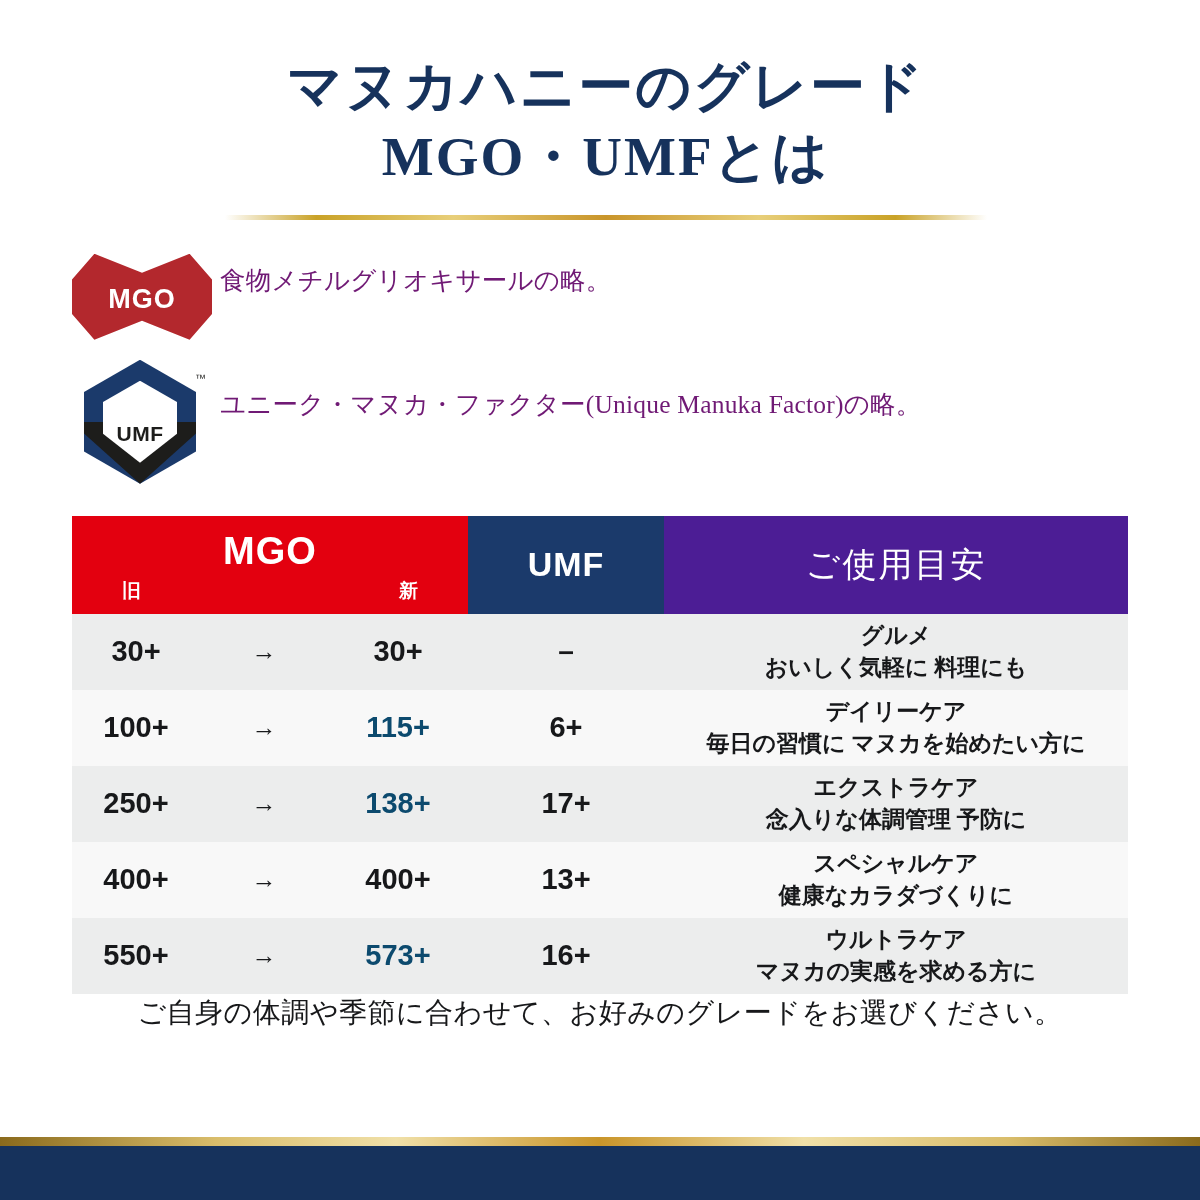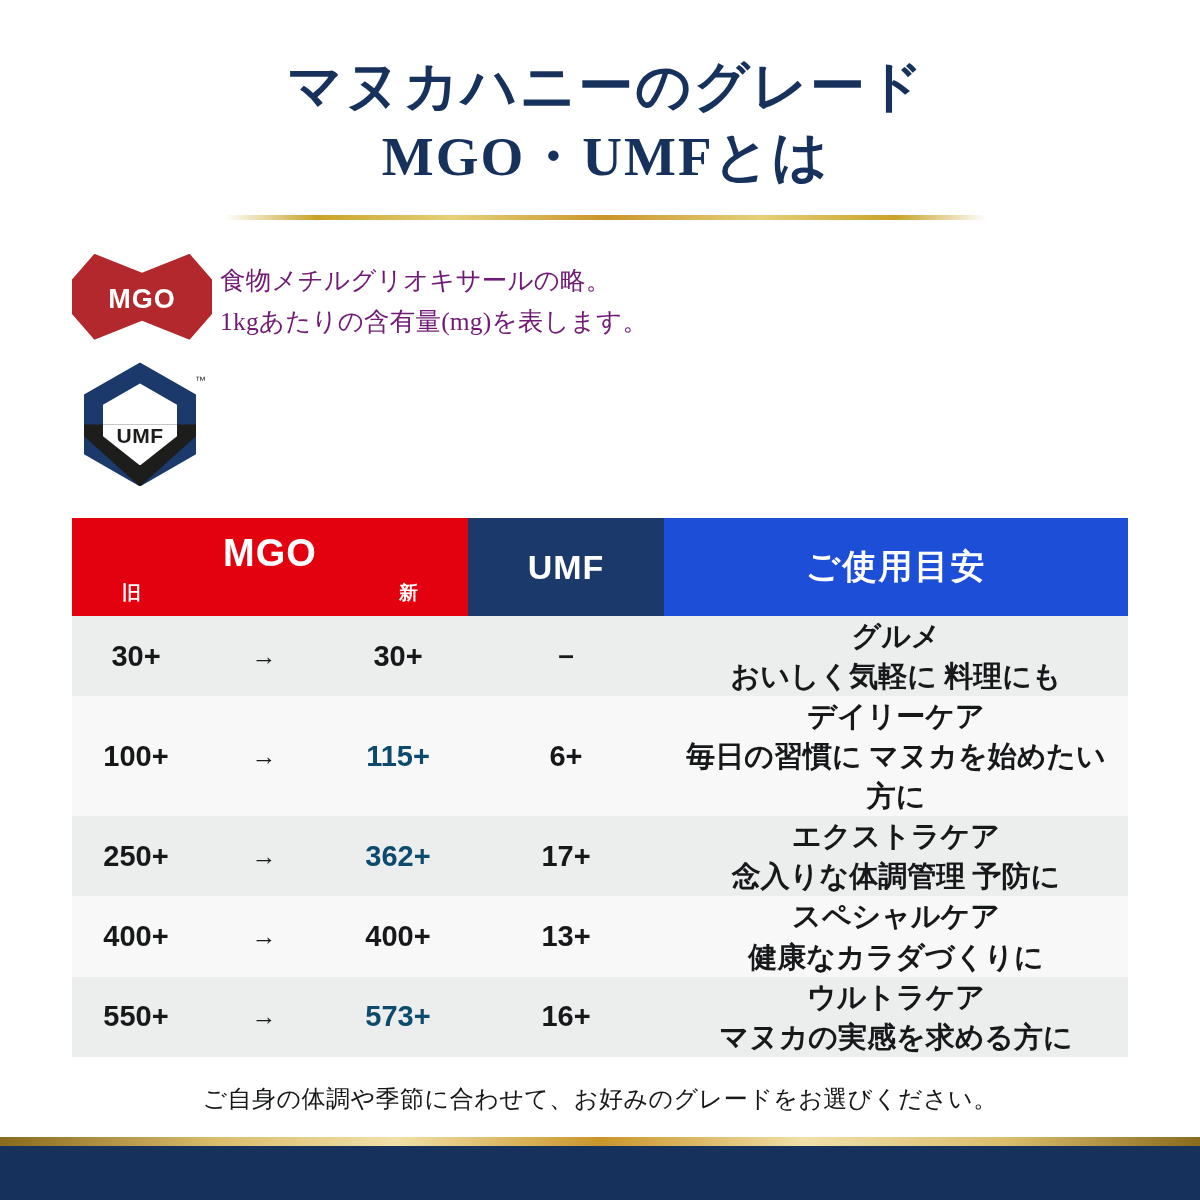--- a/index.html
+++ b/index.html
@@ -189,24 +189,24 @@
   th.umf-head {
     background: #1b3a6b;
     color: #ffffff;
     font-size: 34px;
     font-weight: bold;
     font-family: "Liberation Sans", sans-serif;
     letter-spacing: 1px;
     padding: 0;
   }
   th.use-head {
-    background: #1d4ed8;
+    background: #4c1d95;
     color: #ffffff;
     font-size: 34px;
-    font-weight: bold;
+    font-weight: normal;
     font-family: "Liberation Sans", sans-serif;
     letter-spacing: 2px;
     padding: 0;
   }
 
   tbody tr { height: 76px; }
   tbody tr:nth-child(odd) { background: #eceded; }
   tbody tr:nth-child(even) { background: #f8f8f8; }
 
   td {
@@ -224,35 +224,34 @@
     font-size: 25px;
     color: #17181a;
   }
   td.new.hl { color: #0c4a6e; }
   td.umf {
     font-size: 29px;
     font-weight: bold;
   }
   td.use {
     font-family: "Liberation Serif", serif;
-    font-size: 29px;
+    font-size: 23px;
     font-weight: bold;
     line-height: 1.38;
     padding: 0 14px;
   }
   td.use .l1 { display: block; }
   td.use .l2 { display: block; }
 
   
   .footer-note {
     text-align: center;
     color: #17181a;
-    font-size: 24px;
+    font-size: 28px;
     letter-spacing: 0.5px;
-    margin-top: 26px;
   }
 
   
   .gold-bar {
     position: absolute;
     left: 0; bottom: 54px;
     width: 1200px; height: 9px;
     background: linear-gradient(90deg, #8a6a1c 0%, #d9bd6b 18%, #f0e0a8 33%, #c9952a 50%, #f0e0a8 67%, #d9bd6b 84%, #8a6a1c 100%);
   }
   .navy-bar {
@@ -275,36 +274,36 @@
 
   <div class="logo-row mgo">
     <div class="logo-box">
       <div class="mgo-mark">
         <span>MGO</span>
         <div class="reg-mark">®</div>
       </div>
     </div>
     <div class="logo-text">
       <div>食物メチルグリオキサールの略。</div>
-      <div>1kgあたりの含有量(mg)を表します。</div>
     </div>
   </div>
 
   <div class="logo-row umf">
     <div class="logo-box">
       <div class="umf-mark">
         <div class="umf-hex-outer"></div>
         <div class="umf-hex-inner"></div>
         <div class="umf-bottom"></div>
         <div class="umf-bottom-inner"></div>
         <div class="umf-text">UMF</div>
         <div class="tm-mark">™</div>
       </div>
     </div>
     <div class="logo-text">
+      <div>ユニーク・マヌカ・ファクター(Unique Manuka Factor)の略。</div>
     </div>
   </div>
 
   <div class="table-wrap">
     <table>
       <colgroup>
         <col style="width:128px">
         <col style="width:128px">
         <col style="width:140px">
         <col style="width:196px">
@@ -340,21 +339,21 @@
           <td class="val new hl">115+</td>
           <td class="umf">6+</td>
           <td class="use">
             <span class="l1">デイリーケア</span>
             <span class="l2">毎日の習慣に マヌカを始めたい方に</span>
           </td>
         </tr>
         <tr>
           <td class="val old">250+</td>
           <td class="arrow">→</td>
-          <td class="val new hl">362+</td>
+          <td class="val new hl">138+</td>
           <td class="umf">17+</td>
           <td class="use">
             <span class="l1">エクストラケア</span>
             <span class="l2">念入りな体調管理 予防に</span>
           </td>
         </tr>
         <tr>
           <td class="val old">400+</td>
           <td class="arrow">→</td>
           <td class="val new">400+</td>

